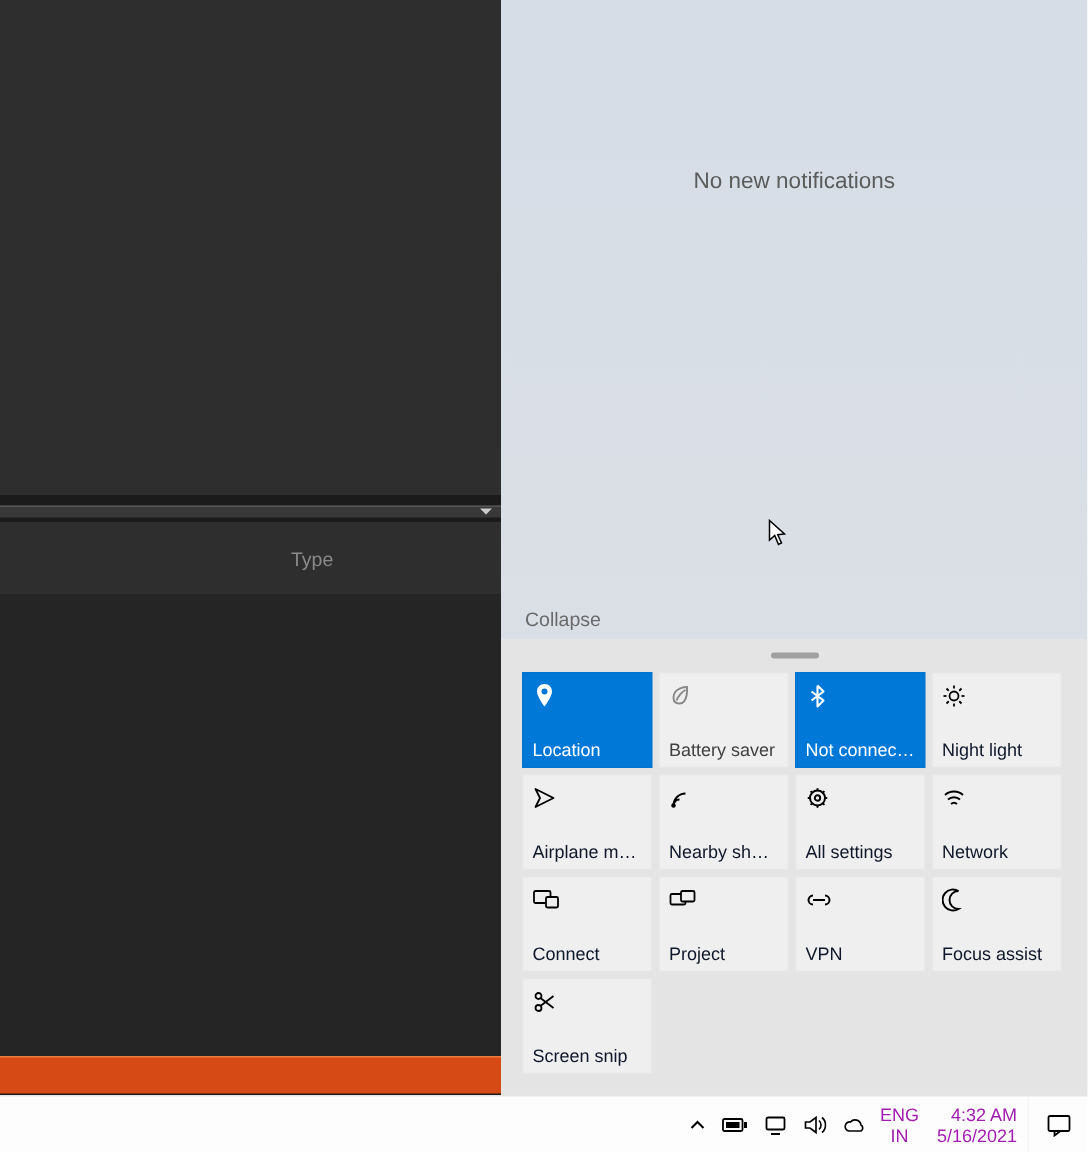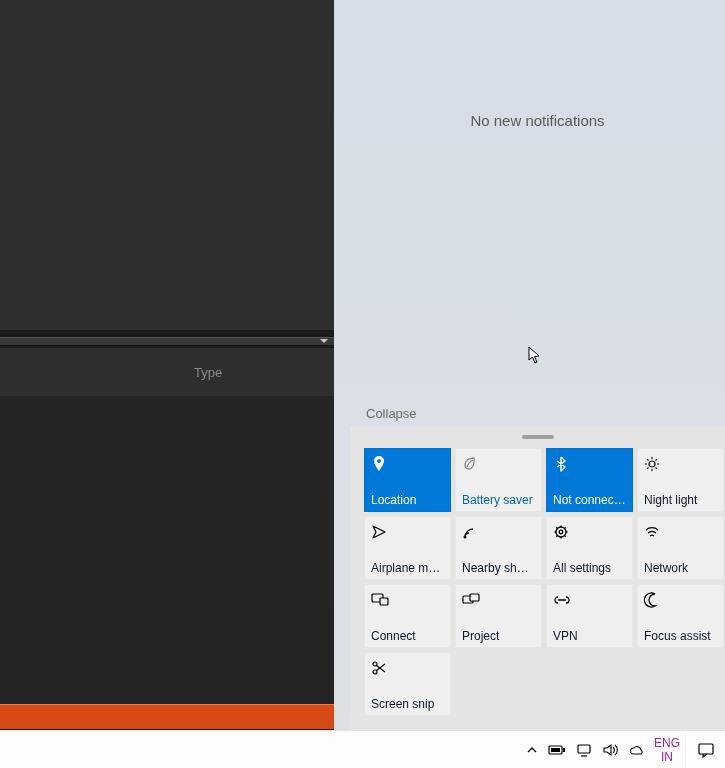--- a/index.html
+++ b/index.html
@@ -63,21 +63,20 @@
   }
 
   
   .action-center {
     position: absolute;
     top: 0; left: 334px;
     width: 391px; height: 730px;
     background: linear-gradient(to bottom, #d6dde7, #dde1e4);
     display: flex;
     flex-direction: column;
-    padding-left: 16px;
   }
   .notif-area {
     flex: 1;
     position: relative;
   }
   .no-notif {
     position: absolute;
     top: 112px; left: 0; right: 0;
     text-align: center;
     color: #5b5b5b;
@@ -130,21 +129,21 @@
     flex-direction: column;
     justify-content: space-between;
     cursor: pointer;
     color: #0f172a;
   }
   .tile.active {
     background: #0078d7;
     color: #fff;
   }
   .tile.disabled {
-    color: #0369a1;
+    color: #404040;
   }
   .tile-icon {
     width: 18px; height: 18px;
     display: flex; align-items: center; justify-content: flex-start;
   }
   .tile-icon svg { display: block; }
   .tile-label {
     font-size: 12px;
     line-height: 14px;
     white-space: nowrap;
@@ -399,19 +398,23 @@
   </div>
   <div class="tray-item">
     <svg width="16" height="14" viewBox="0 0 16 14">
         <path d="M5 11 A3 3 0 1 1 6 5 A4 4 0 0 1 13 7 A2.3 2.3 0 0 1 13 11 Z" fill="none" stroke="#000" stroke-width="1.1"></path>
       </svg>
   </div>
   <div class="tray-item lang-block">
     <span>ENG</span>
     <span>IN</span>
   </div>
+  <div class="tray-item clock-block">
+    <span>4:32 AM</span>
+    <span>5/16/2021</span>
+  </div>
   <div class="tray-item notif-btn">
     <svg width="18" height="16" viewBox="0 0 18 16">
         <rect x="2" y="2" width="14" height="10" rx="1" fill="none" stroke="#000" stroke-width="1.2"></rect>
         <path d="M6 12 L6 15 L10 12" fill="none" stroke="#000" stroke-width="1.2"></path>
       </svg>
   </div>
 </div>
 
 </body></html>

